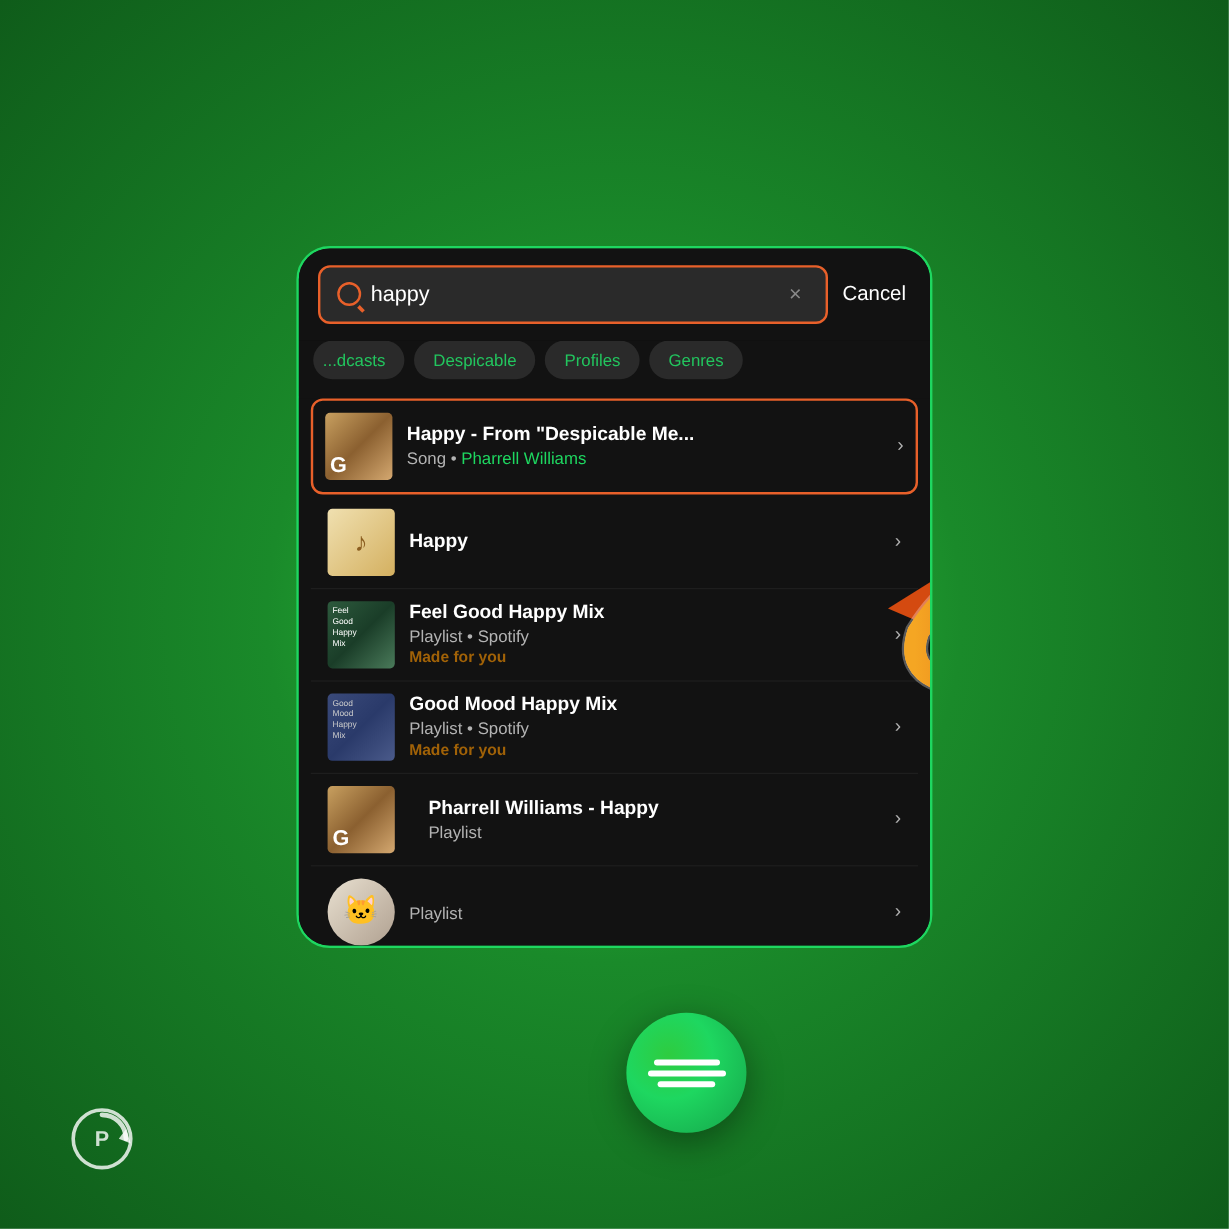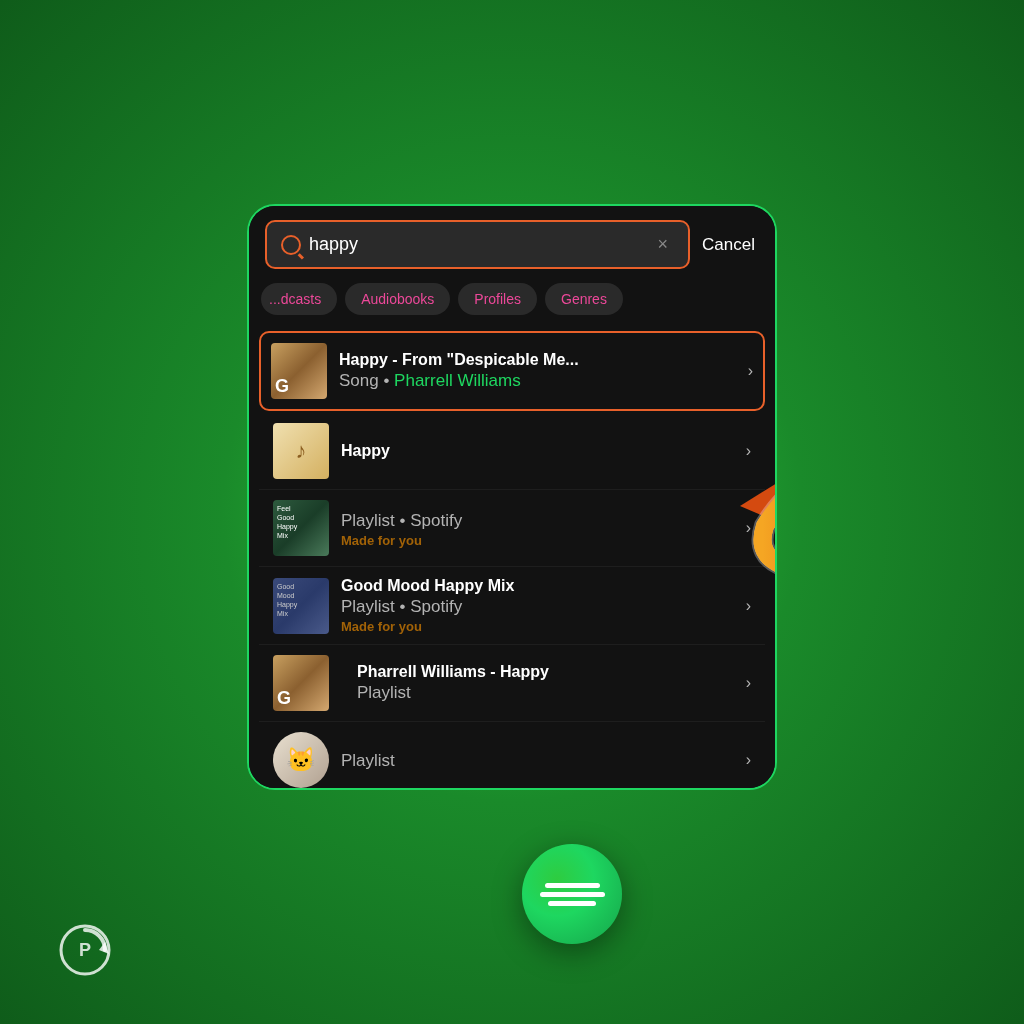--- a/index.html
+++ b/index.html
@@ -93,21 +93,21 @@
     .filter-tabs {
       display: flex;
       gap: 8px;
       padding: 0 12px 14px 12px;
       background: #121212;
       overflow: hidden;
     }
 
     .filter-tab {
       background: #2a2a2a;
-      color: #ec4899;
+      color: #22c55e;
       border-radius: 20px;
       padding: 8px 16px;
       font-size: 14px;
       font-weight: 500;
       white-space: nowrap;
       cursor: pointer;
     }
 
     .filter-tab.partial {
       padding-left: 8px;
@@ -227,21 +227,21 @@
       color: #ffffff;
       font-size: 16px;
       font-weight: 600;
       white-space: nowrap;
       overflow: hidden;
       text-overflow: ellipsis;
     }
 
     .result-subtitle {
       color: #b3b3b3;
-      font-size: 17px;
+      font-size: 14px;
       margin-top: 2px;
     }
 
     .result-subtitle .green {
       color: #1ed760;
     }
 
     .result-meta {
       color: #a16207;
       font-size: 13px;
@@ -306,21 +306,21 @@
       <span class="clear-btn">×</span>
     </div>
     <span class="cancel-btn">Cancel</span>
   </div>
 
   <div class="filter-tabs">
     <div class="filter-tab partial">
       <span>...dcasts</span>
     </div>
     <div class="filter-tab">
-      <span>Audiobooks</span>
+      <span>Despicable</span>
     </div>
     <div class="filter-tab">
       <span>Profiles</span>
     </div>
     <div class="filter-tab">
       <span>Genres</span>
     </div>
   </div>
 
   <div class="results-list">
@@ -340,20 +340,21 @@
       <div class="result-thumb thumb-reet" style="background: linear-gradient(135deg, #f0e0b0 0%, #d4b060 100%);"></div>
       <div class="result-info">
         <div class="result-title">Happy</div>
       </div>
       <span class="chevron">›</span>
     </div>
 
     <div class="result-item" style="margin: 0 10px; border-top: 1px solid #1e1e1e;">
       <div class="result-thumb thumb-feelgood"></div>
       <div class="result-info">
+        <div class="result-title">Feel Good Happy Mix</div>
         <div class="result-subtitle">Playlist • Spotify</div>
         <div class="result-meta">Made for you</div>
       </div>
       <span class="chevron">›</span>
     </div>
 
     <div class="result-item" style="margin: 0 10px; border-top: 1px solid #1e1e1e;">
       <div class="result-thumb thumb-goodmood"></div>
       <div class="result-info">
         <div class="result-title">Good Mood Happy Mix</div>

